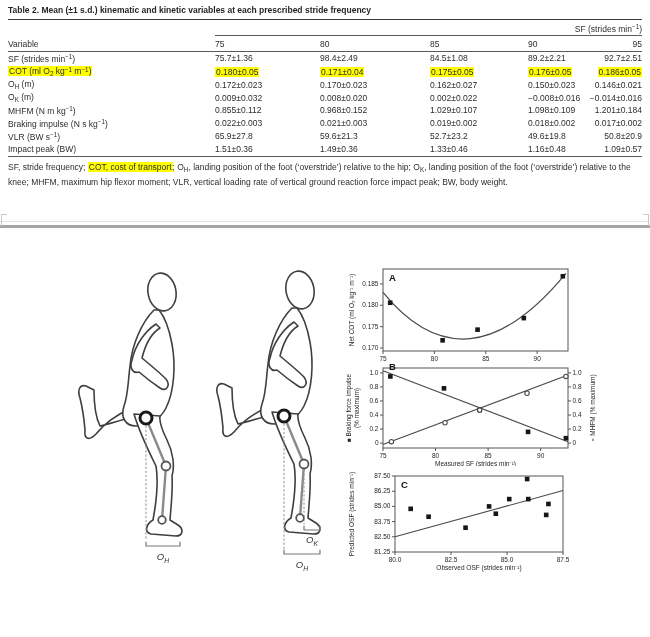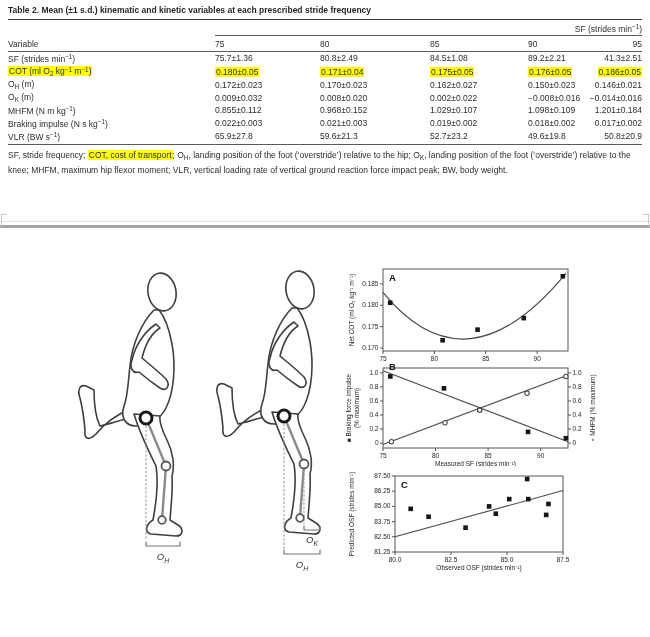--- a/index.html
+++ b/index.html
@@ -69,24 +69,24 @@
         <td>80</td>
         <td>85</td>
         <td>90</td>
         <td>95</td>
       </tr>
       </tbody>
         <tbody class="t2body" id="tbody">
           <tr>
             <td>SF (strides min<sup>−1</sup>)</td>
             <td>75.7±1.36</td>
-            <td>80.8±2.49</td>
+            <td>98.4±2.49</td>
             <td>84.5±1.08</td>
             <td>89.2±2.21</td>
-            <td>41.3±2.51</td>
+            <td>92.7±2.51</td>
           </tr>
           <tr>
             <td><span class="hl">COT (ml O<sub>2</sub> kg<sup>−1</sup> m<sup>−1</sup>)</span></td>
             <td><span class="hl">0.180±0.05</span></td>
             <td><span class="hl">0.171±0.04</span></td>
             <td><span class="hl">0.175±0.05</span></td>
             <td><span class="hl">0.176±0.05</span></td>
             <td><span class="hl">0.186±0.05</span></td>
           </tr>
           <tr>
@@ -121,20 +121,28 @@
             <td>0.018±0.002</td>
             <td>0.017±0.002</td>
           </tr>
           <tr>
             <td>VLR (BW s<sup>−1</sup>)</td>
             <td>65.9±27.8</td>
             <td>59.6±21.3</td>
             <td>52.7±23.2</td>
             <td>49.6±19.8</td>
             <td>50.8±20.9</td>
+          </tr>
+          <tr>
+            <td>Impact peak (BW)</td>
+            <td>1.51±0.36</td>
+            <td>1.49±0.36</td>
+            <td>1.33±0.46</td>
+            <td>1.16±0.48</td>
+            <td>1.09±0.57</td>
           </tr>
         </tbody>
     </table>
     <div class="footnote">SF, stride frequency; <span class="hl">COT, cost of transport</span>; O<sub>H</sub>, landing position of the foot (‘overstride’) relative to the hip; O<sub>K</sub>, landing position of the foot (‘overstride’) relative to the knee; MHFM, maximum hip flexor moment; VLR, vertical loading rate of vertical ground reaction force impact peak; BW, body weight.</div>
   </div>
 
   <div class="divider-thin"></div>
   <div class="divider"></div>
   <div class="corner-l"></div>
   <div class="corner-r"></div>

